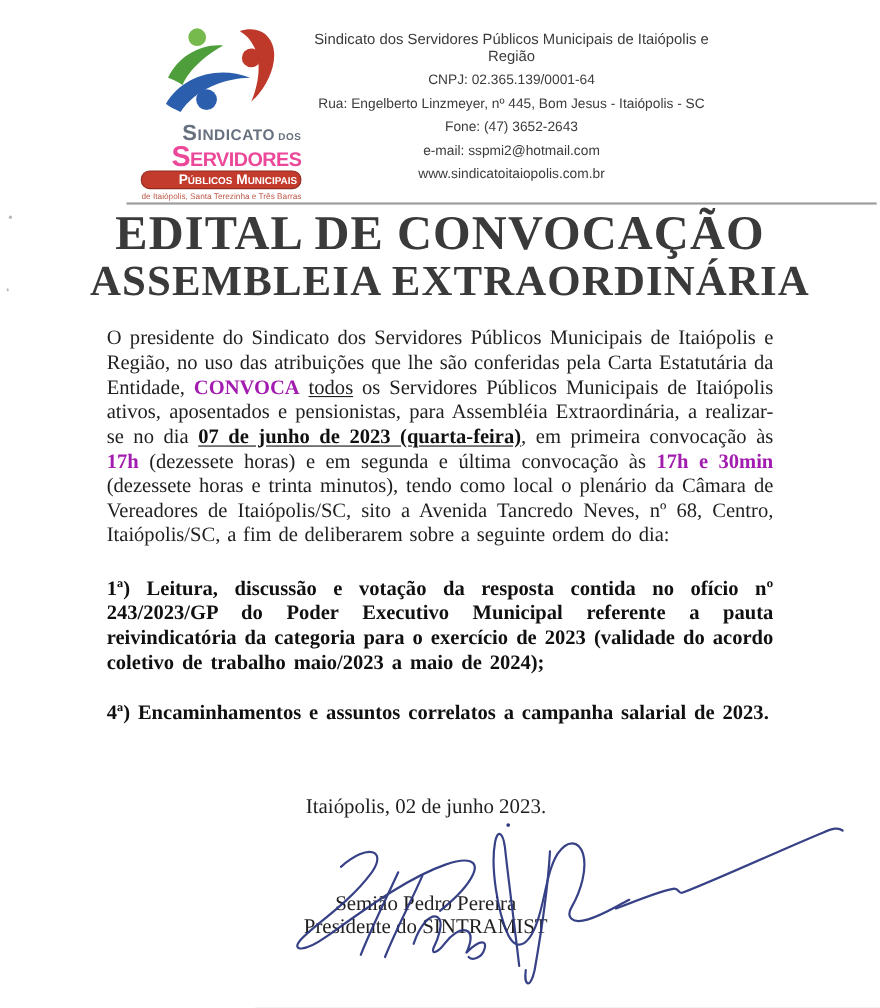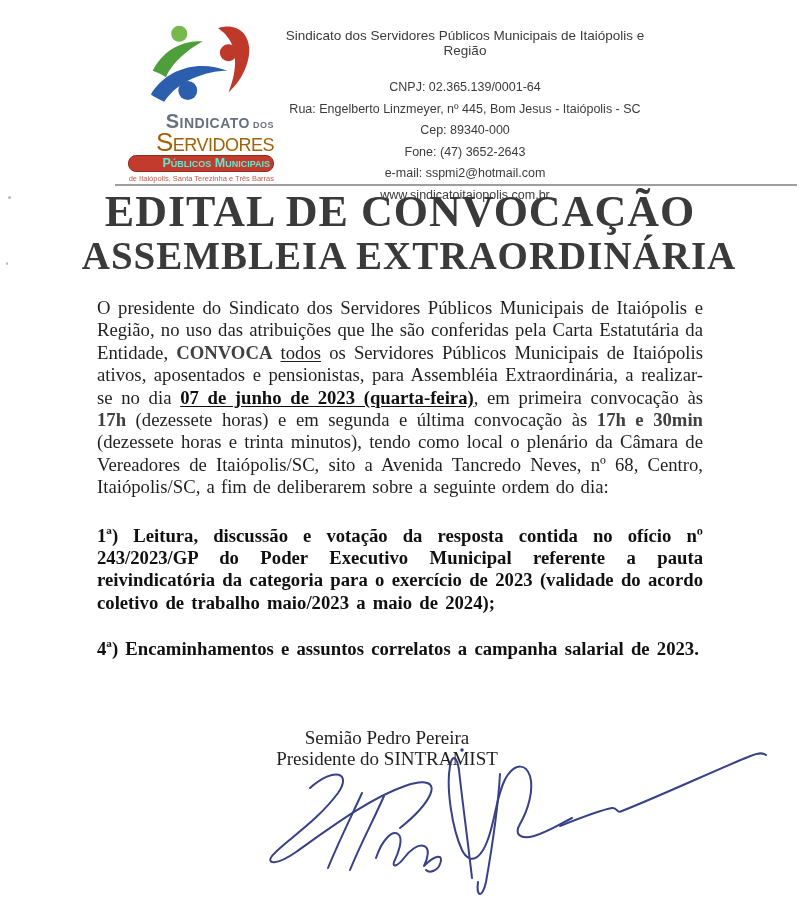--- a/index.html
+++ b/index.html
@@ -12,56 +12,56 @@
   .letterhead{position:relative;height:186px;}
   .logo{position:absolute;left:128px;top:20px;width:146px;text-align:right;}
   .logo svg{display:block;margin:0 auto;}
   .logo-name1{
     font-family:"Liberation Sans",sans-serif;font-weight:bold;
     font-variant:small-caps;color:#66707e;font-size:20px;line-height:1;
     letter-spacing:.5px;margin-top:1px;white-space:nowrap;
   }
   .logo-name1 .dos{font-size:13px;margin-left:3px;}
   .logo-name2{
-    font-family:"Liberation Sans",sans-serif;font-weight:normal;
-    font-variant:small-caps;color:#a16207;font-size:26px;line-height:.85;
+    font-family:"Liberation Sans",sans-serif;font-weight:bold;
+    font-variant:small-caps;color:#ec4899;font-size:26px;line-height:.85;
     letter-spacing:-.5px;white-space:nowrap;
   }
   .logo-badge{
     margin:2px auto 0;background:#c23b2c;border:1px solid #912d20;
-    border-radius:8px;color:#5eead4;font-family:"Liberation Sans",sans-serif;
+    border-radius:8px;color:#ffffff;font-family:"Liberation Sans",sans-serif;
     font-weight:bold;font-variant:small-caps;font-size:12.5px;line-height:14px;
     height:15px;padding:0 3px;white-space:nowrap;
   }
   .logo-regions{
     font-family:"Liberation Sans",sans-serif;font-size:7.5px;color:#c05a4a;
     margin-top:2px;white-space:nowrap;
   }
   .contact{
     position:absolute;left:265px;top:28px;width:400px;text-align:center;
     font-family:"Liberation Sans",sans-serif;color:#3b3b3b;
   }
-  .contact .c-org{font-size:13.5px;line-height:15px;margin-bottom:22px;}
+  .contact .c-org{font-size:13.5px;line-height:15px;margin-bottom:7px;}
   .contact div{font-size:12.5px;line-height:15px;margin-bottom:6.5px;}
   
   .divider{
     position:absolute;left:115px;top:184px;width:682px;height:0;
     border:none;border-top:2px solid #8d8d8d;margin:0;opacity:.85;
   }
   
   .title-block{margin-top:4px;text-align:center;color:#3a3a3a;}
   .title-l1{font-size:44px;font-weight:bold;line-height:1.0;letter-spacing:1px;margin:0;}
   .title-l2{font-size:39px;font-weight:bold;line-height:1.0;letter-spacing:1px;margin:2px 0 0;padding-left:18px;}
   
   .doc-body{margin:22px 97px 0;}
   .par{
     font-size:18.7px;line-height:22.4px;text-align:justify;margin:0;
     word-spacing:1.5px;
   }
-  .par b{color:#404040;margin-top:48px;}
+  .par b{color:#a21caf;margin-top:48px;}
   .par u{text-underline-offset:2px;}
   .bu{font-weight:bold;text-decoration:underline;color:#101010;text-underline-offset:2px;}
   .agenda{
     font-size:18.7px;line-height:22.4px;text-align:justify;font-weight:bold;
     color:#101010;margin:0;word-spacing:2.5px;
   }
   .agenda-1{margin-top:26px;}
   .agenda-4{margin-top:24px;}
   .dateline{font-size:19px;margin:62px 0 0;padding-left:181px;}
   .signer{margin-top:66px;width:580px;text-align:center;font-size:19px;line-height:21.5px;}
@@ -94,41 +94,41 @@
       <div class="logo-name1"><span>Sindicato</span><span class="dos">dos</span></div>
       <div class="logo-name2">Servidores</div>
       <div class="logo-badge">Públicos Municipais</div>
       <div class="logo-regions">de Itaiópolis, Santa Terezinha e Três Barras</div>
     </div>
 
     <div class="contact">
       <div class="c-org">Sindicato dos Servidores Públicos Municipais de Itaiópolis e Região</div>
       <div>CNPJ: 02.365.139/0001-64</div>
       <div>Rua: Engelberto Linzmeyer, nº 445, Bom Jesus - Itaiópolis - SC</div>
-      <div>Cep: 89340-000</div>
       <div>Fone: (47) 3652-2643</div>
       <div>e-mail: sspmi2@hotmail.com</div>
       <div>www.sindicatoitaiopolis.com.br</div>
     </div>
   </div>
 
   <hr class="divider">
 
   <div class="title-block">
     <div class="title-l1">EDITAL DE CONVOCAÇÃO</div>
     <div class="title-l2">ASSEMBLEIA EXTRAORDINÁRIA</div>
   </div>
 
   <div class="doc-body">
     <p class="par"><span>O presidente do Sindicato dos Servidores Públicos Municipais de Itaiópolis e Região, no uso das atribuições que lhe são conferidas pela Carta Estatutária da Entidade, </span><b>CONVOCA</b><span> </span><u>todos</u><span> os Servidores Públicos Municipais de Itaiópolis ativos, aposentados e pensionistas, para Assembléia Extraordinária, a realizar-se no dia </span><span class="bu">07 de junho de 2023 (quarta-feira)</span><span>, em primeira convocação às </span><b>17h</b><span> (dezessete horas) e em segunda e última convocação às </span><b>17h e 30min</b><span> (dezessete horas e trinta minutos), tendo como local o plenário da Câmara de Vereadores de Itaiópolis/SC, sito a Avenida Tancredo Neves, nº 68, Centro, Itaiópolis/SC, a fim de deliberarem sobre a seguinte ordem do dia:</span></p>
 
     <p class="agenda agenda-1">1ª) Leitura, discussão e votação da resposta contida no ofício nº 243/2023/GP do Poder Executivo Municipal referente a pauta reivindicatória da categoria para o exercício de 2023 (validade do acordo coletivo de trabalho maio/2023 a maio de 2024);</p>
 
     <p class="agenda agenda-4">4ª) Encaminhamentos e assuntos correlatos a campanha salarial de 2023.</p>
 
+    <p class="dateline">Itaiópolis, 02 de junho 2023.</p>
 
     <div class="signer">
       <div>Semião Pedro Pereira</div>
       <div>Presidente do SINTRAMIST</div>
     </div>
   </div>
 
   <svg class="signature" width="530" height="172" viewBox="0 0 530 172" aria-hidden="true">
     <g fill="none" stroke="#2c3780" stroke-width="2" stroke-linecap="round" stroke-linejoin="round" opacity="0.95">
 

